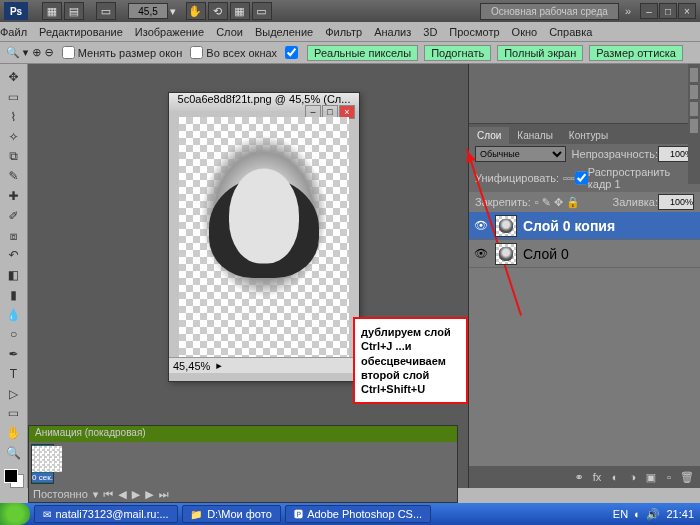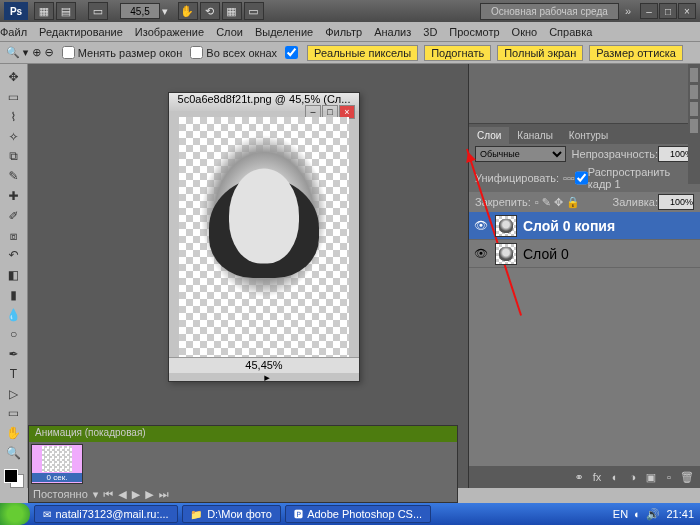--- a/index.html
+++ b/index.html
@@ -1,48 +1,48 @@
 <!DOCTYPE html>
 <html><head>
 <meta charset="utf-8">
 <style>
 *{margin:0;padding:0;box-sizing:border-box;font-family:Tahoma,Arial,sans-serif;font-size:11px;}
 body{width:700px;height:525px;background:#b8b8b8;overflow:hidden;position:relative;}
 .titlebar{height:22px;background:linear-gradient(#6a6a6a,#4a4a4a);display:flex;align-items:center;padding:0 4px;color:#ddd;}
-.ps-logo{width:24px;height:18px;background:#1a3a6e;color:#fff;font-weight:bold;display:flex;align-items:center;justify-content:center;font-size:10px;margin-right:6px;}
+.ps-logo{width:24px;height:18px;background:#1a3a6e;color:#fff;font-weight:bold;display:flex;align-items:center;justify-content:center;font-size:10px;margin-right:14px;}
 .tb-btn{width:20px;height:18px;background:#555;border:1px solid #333;margin-right:2px;display:flex;align-items:center;justify-content:center;}
 .tb-sep{width:10px;}
 .zoom-box{width:40px;height:16px;background:#888;border:1px solid #333;text-align:center;font-size:10px;color:#000;}
 .workspace-pill{margin-left:auto;padding:2px 10px;background:#777;border:1px solid #333;color:#ccc;font-size:10px;}
 .chevrons{margin-left:6px;color:#ccc;}
 .win-controls{margin-left:8px;display:flex;}
 .win-controls div{width:18px;height:16px;background:#555;border:1px solid #333;margin-left:1px;color:#ddd;display:flex;align-items:center;justify-content:center;font-size:10px;}
 .menubar{height:20px;background:#b8b8b8;display:flex;align-items:center;padding:0 0;border-bottom:1px solid #888;}
 .menubar span{margin-right:12px;color:#222;font-size:11px;}
 .optbar{height:22px;background:#b8b8b8;display:flex;align-items:center;padding:0 6px;border-bottom:1px solid #888;font-size:10px;color:#222;}
 .optbar .chk{margin:0 3px 0 8px;}
-.optbar .btn{border:1px solid #888;padding:1px 6px;margin-left:6px;background:#fde047;}
+.optbar .btn{border:1px solid #888;padding:1px 6px;margin-left:6px;background:#86efac;}
 .main{display:flex;height:424px;}
 .tools{width:28px;background:#b8b8b8;border-right:1px solid #888;display:flex;flex-direction:column;align-items:center;padding-top:4px;}
 .tool{width:22px;height:20px;margin-bottom:1px;display:flex;align-items:center;justify-content:center;font-size:12px;color:#333;}
 .swatch{width:20px;height:20px;position:relative;margin-top:6px;}
 .swatch .fg{position:absolute;width:14px;height:14px;background:#000;border:1px solid #fff;top:0;left:0;}
 .swatch .bg{position:absolute;width:14px;height:14px;background:#fff;border:1px solid #888;bottom:0;right:0;}
 .canvas-area{flex:1;background:#5a5a5a;position:relative;}
 .docwin{position:absolute;left:140px;top:28px;width:192px;height:290px;background:#c4c4c4;border:1px solid #333;box-shadow:2px 2px 6px rgba(0,0,0,.3);}
 .docwin .dtitle{height:18px;background:linear-gradient(#e8e8e8,#c8c8c8);display:flex;align-items:center;padding:0 4px;font-size:10px;flex-direction:column;}
 .docwin .dtitle .dicon{width:12px;height:12px;background:#2a5a9e;margin-right:4px;}
 .docwin .dtitle .dctrl{margin-left:auto;display:flex;}
 .docwin .dtitle .dctrl div{width:16px;height:14px;border:1px solid #888;margin-left:1px;display:flex;align-items:center;justify-content:center;font-size:9px;}
 .docwin .dtitle .dctrl .close{background:#d44;color:#fff;}
 .docimg{width:170px;height:240px;margin:6px auto 0;background:repeating-conic-gradient(#ccc 0 25%,#fff 0 50%) 0 0/14px 14px;position:relative;display:flex;align-items:center;justify-content:center;}
 .portrait{width:150px;height:210px;background:radial-gradient(ellipse 60% 55% at 50% 40%,#e8e8e8 0%,#d0d0d0 35%,#999 55%,transparent 70%);position:relative;}
 .face{position:absolute;left:50%;top:40%;transform:translate(-50%,-50%);width:70px;height:95px;background:#e2e2e2;border-radius:50% 50% 45% 45%;}
 .hair{position:absolute;left:50%;top:22%;transform:translateX(-50%);width:110px;height:100px;background:#2a2a2a;border-radius:50% 50% 40% 40%;}
-.docstatus{height:16px;background:#ddd;border-top:1px solid #999;font-size:9px;padding:1px 4px;display:flex;align-items:center;flex-direction:column;}
+.docstatus{height:16px;background:#ddd;border-top:1px solid #999;font-size:9px;padding:1px 4px;display:flex;align-items:center;}
 .annotation{position:absolute;left:325px;top:253px;width:115px;border:2px solid #e11;background:#fff;padding:6px;font-size:11px;font-weight:bold;color:#000;line-height:1.3;}
 .arrow{position:absolute;left:438px;top:85px;width:2px;height:175px;background:#e11;transform:rotate(-18deg);transform-origin:top;}
 .arrow::before{content:'';position:absolute;top:-2px;left:-4px;border:5px solid transparent;border-bottom:10px solid #e11;}
 .panels{width:232px;background:#6a6a6a;display:flex;flex-direction:column;border-left:1px solid #333;}
 .collapsed{height:60px;border-bottom:1px solid #444;}
 .ptabs{height:20px;background:#5a5a5a;display:flex;align-items:flex-end;}
 .ptab{padding:3px 8px;font-size:10px;color:#ccc;background:#5a5a5a;}
 .ptab.active{background:#6a6a6a;color:#eee;}
 .prow{display:flex;align-items:center;padding:2px 6px;font-size:10px;color:#ccc;}
 .prow select,.prow input{font-size:9px;height:16px;}
@@ -54,21 +54,21 @@
 .layer.sel{background:#3a6ab8;color:#fff;}
 .layer .eye{width:16px;text-align:center;}
 .layer .thumb{width:22px;height:22px;background:repeating-conic-gradient(#ccc 0 25%,#fff 0 50%) 0 0/6px 6px;margin:0 6px;border:1px solid #333;position:relative;}
 .layer .thumb::after{content:'';position:absolute;inset:3px;background:radial-gradient(circle at 50% 40%,#ddd 30%,#555 60%);border-radius:40%;}
 .layer .lname{font-size:14px;}
 .pbottom{height:22px;background:#5a5a5a;display:flex;align-items:center;justify-content:flex-end;padding:0 4px;}
 .pbottom span{width:18px;text-align:center;color:#ccc;font-size:11px;}
 .anim-panel{position:absolute;left:28px;bottom:22px;width:430px;height:78px;background:#6a6a6a;border:1px solid #333;}
 .anim-panel .atitle{height:16px;background:#4d7c0f;color:#ccc;font-size:10px;padding:1px 6px;}
 .anim-panel .frames{height:44px;display:flex;padding:2px;}
-.frame{width:52px;height:40px;background:#f0abfc;border:1px solid #333;margin-right:6px;}
+.frame{width:23px;height:40px;background:#0f766e;border:1px solid #333;margin-right:6px;}
 .frame .fthumb{width:30px;height:26px;background:repeating-conic-gradient(#ccc 0 25%,#fff 0 50%) 0 0/5px 5px;margin:1px auto;}
 .frame .ftime{font-size:8px;text-align:center;background:#3a6ab8;color:#fff;}
 .anim-ctrl{height:16px;display:flex;align-items:center;padding:0 4px;font-size:9px;color:#ccc;}
 .anim-ctrl span{margin-right:5px;}
 .taskbar{position:absolute;bottom:0;left:0;right:0;height:22px;background:linear-gradient(#3a7ae0,#1a4ab0);display:flex;align-items:center;}
 .start{width:30px;height:22px;background:radial-gradient(circle,#6c3 40%,#393);border-radius:0 10px 10px 0;}
 .task{height:18px;padding:0 8px;margin-left:4px;background:#2a5ac0;border:1px solid #1a3a80;color:#fff;font-size:10px;display:flex;align-items:center;border-radius:2px;}
 .tray{margin-left:auto;display:flex;align-items:center;color:#fff;font-size:10px;padding:0 6px;}
 .tray span{margin-left:6px;}
 .pc{position:absolute;right:0;top:64px;width:12px;height:120px;background:#5a5a5a;display:flex;flex-direction:column;align-items:center;padding-top:4px;}
@@ -173,20 +173,27 @@
             <div class="face"></div>
         </div>
       </div>
       <div class="docstatus">
           <span>45,45%</span>
           <span style="margin-left:6px">▸</span>
         </div>
     </div>
 
     <div class="arrow"></div>
+    <div class="annotation">
+      <div>дублируем слой</div>
+      <div>Ctrl+J ...и</div>
+      <div>обесцвечиваем</div>
+      <div>второй слой</div>
+      <div>Ctrl+Shift+U</div>
+    </div>
   </div>
 
   <div class="panels">
     <div class="collapsed"></div>
     <div class="ptabs">
       <div class="ptab active">Слои</div>
       <div class="ptab">Каналы</div>
       <div class="ptab">Контуры</div>
     </div>
     <div class="prow">

